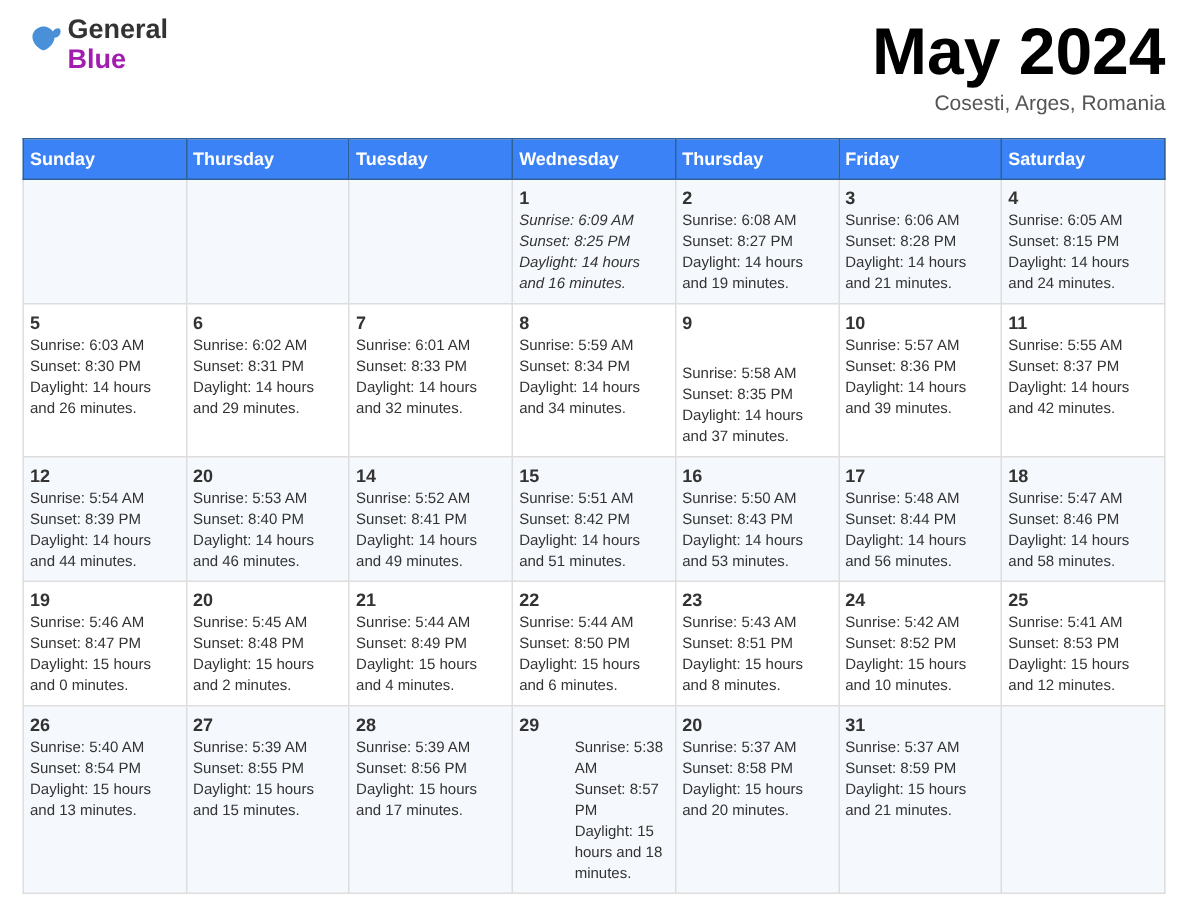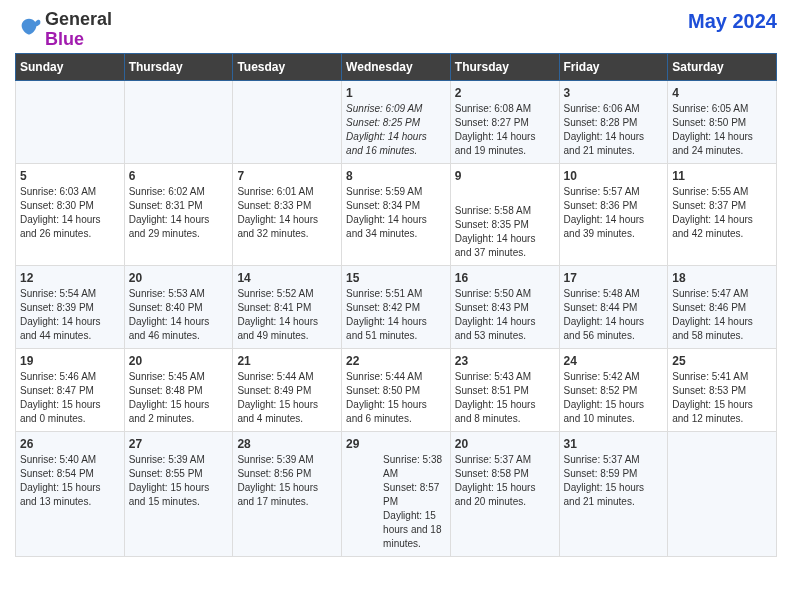--- a/index.html
+++ b/index.html
@@ -7,21 +7,21 @@
       font-family: Arial, sans-serif;
       background: #fff;
       width: 792px;
       min-height: 612px;
       padding: 10px 15px 15px 15px;
     }
     .header {
       display: flex;
       justify-content: space-between;
       align-items: flex-start;
-      margin-bottom: 3px;
+      margin-bottom: 16px;
     }
     .logo {
       display: flex;
       align-items: center;
       gap: 2px;
     }
     .logo-text {
       font-size: 18px;
       font-weight: bold;
       color: #333;
@@ -31,35 +31,35 @@
       color: #a21caf;
     }
     .logo-bird {
       width: 28px;
       height: 28px;
     }
     .title-block {
       text-align: right;
     }
     .main-title {
-      font-size: 20px;
+      font-size: 44px;
       font-weight: bold;
-      color: #1d4ed8;
+      color: #000000;
     }
     .subtitle {
       font-size: 14px;
       color: #555;
     }
     table {
       width: 100%;
       border-collapse: collapse;
       table-layout: fixed;
     }
     thead tr {
-      background-color: #404040;
+      background-color: #3b82f6;
     }
     thead th {
       color: #fff;
       font-size: 12px;
       font-weight: bold;
       padding: 6px 4px;
       text-align: left;
       border: 1px solid #2d6299;
     }
     tbody tr {
@@ -100,20 +100,21 @@
         <path d="M22 8 C25 5, 28 6, 27 10 C26 13, 22 14, 20 12Z" fill="#4a90d9"></path>
       </svg>
     </div>
     <div>
       <div class="logo-text">General</div>
       <div class="logo-text"><span>Blue</span></div>
     </div>
   </div>
   <div class="title-block">
     <div class="main-title">May 2024</div>
+    <div class="subtitle">Cosesti, Arges, Romania</div>
   </div>
 </div>
 
 <table>
   <thead>
     <tr>
     <th>Sunday</th>
         <th>Thursday</th>
         <th>Tuesday</th>
         <th>Wednesday</th>
@@ -141,21 +142,21 @@
         </td>
         <td>
           <span class="day-number">3</span>
           <div class="day-info" style="white-space: pre-line;">Sunrise: 6:06 AM
 Sunset: 8:28 PM
 Daylight: 14 hours and 21 minutes.</div>
         </td>
         <td>
           <span class="day-number">4</span>
           <div class="day-info" style="white-space: pre-line;">Sunrise: 6:05 AM
-Sunset: 8:50 PM
+Sunset: 8:15 PM
 Daylight: 14 hours and 24 minutes.</div>
         </td>
       </tr>
       <tr>
         <td>
           <span class="day-number">5</span>
           <div class="day-info" style="white-space: pre-line;">Sunrise: 6:03 AM
 Sunset: 8:30 PM
 Daylight: 14 hours and 26 minutes.</div>
         </td>

